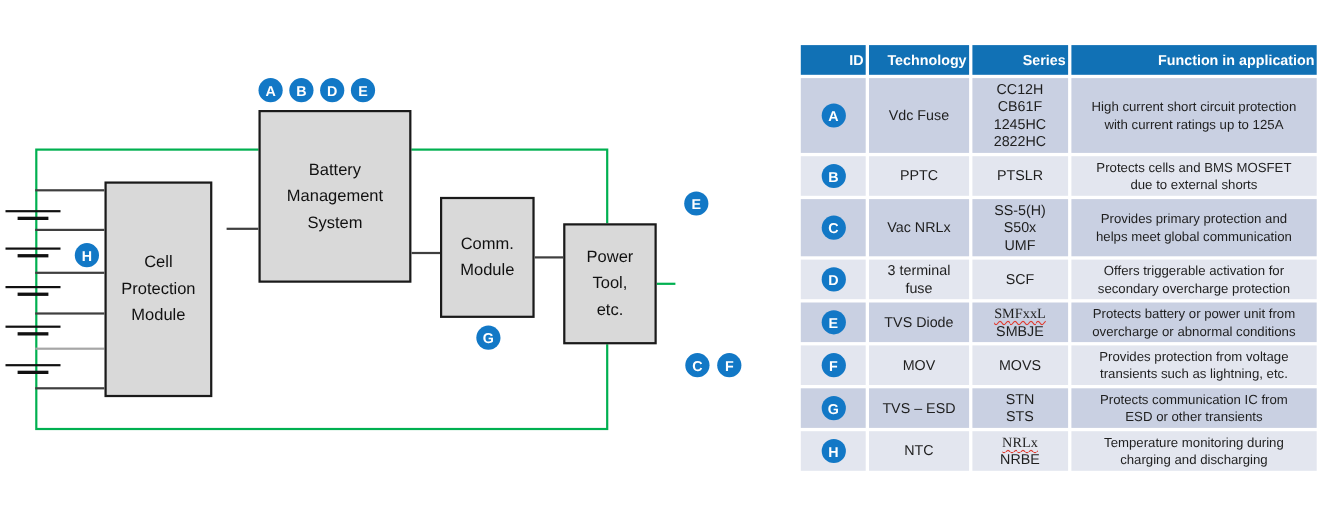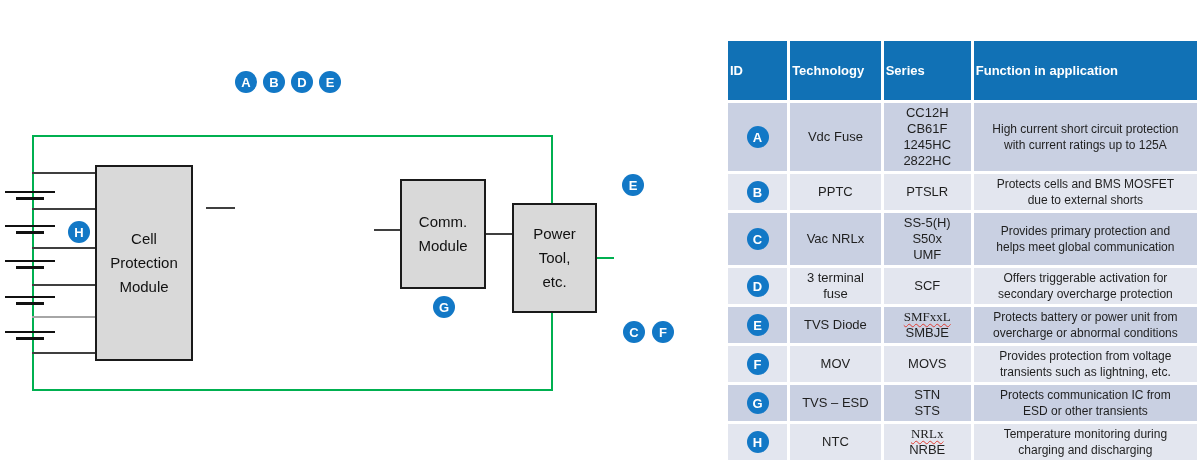--- a/index.html
+++ b/index.html
@@ -27,21 +27,21 @@
   .node-label{white-space:pre-line;text-align:center;font-size:15px;line-height:24px;color:#111;}
   .badge{width:22px;height:22px;border-radius:50%;background:var(--badge-bg,#1278c6);
     color:#fff;font-weight:bold;font-size:13px;display:inline-flex;
     align-items:center;justify-content:center;}
   .badge.abs{position:absolute;}
 
   
   .spec-table{position:absolute;left:725px;top:38px;border-collapse:separate;
     border-spacing:3px;table-layout:fixed;}
   .spec-table th{background:var(--header-bg,#1171b5);color:var(--header-text,#fff);
-    font-size:13px;font-weight:bold;height:27px;padding:16px 2px;text-align:left;}
+    font-size:13px;font-weight:bold;height:27px;padding:0 2px;text-align:right;}
   .spec-table td{text-align:center;vertical-align:middle;color:var(--table-text,#1f1f1f);
     font-size:13px;padding:2px 3px;}
   .spec-table tr.odd td{background:var(--row-odd,#c9d0e2);margin-left:26px;}
   .spec-table tr.even td{background:var(--row-even,#e3e6ef);}
   .col-id{width:54px;} .col-tech{width:85px;} .col-series{width:82px;} .col-fn{width:221px;}
   td.col-tech{white-space:pre-line;line-height:16px;}
   .series-line{display:block;line-height:16px;font-size:13px;}
   .misspell{text-decoration:underline;text-decoration-style:wavy;
     text-decoration-color:var(--misspell,#e03c31);text-decoration-thickness:1px;text-underline-offset:2px;font-family:Liberation Serif, serif;}
   td.col-fn{font-size:12px;line-height:16px;white-space:pre-line;}
@@ -78,20 +78,25 @@
     <div class="wire" style="left:206px;top:207px;width:29px;"></div>
     <div class="wire" style="left:374px;top:229px;width:26px;"></div>
     <div class="wire" style="left:486px;top:233px;width:26px;"></div>
     <div class="wire green" style="left:597px;top:257px;width:17px;"></div>
 
     <div class="node" style="left:95px;top:165px;width:98px;height:196px;">
       <span class="node-label">Cell
 Protection
 Module</span>
     </div>
+    <div class="node" style="left:235px;top:100px;width:139px;height:157px;">
+      <span class="node-label">Battery
+Management
+System</span>
+    </div>
     <div class="node" style="left:400px;top:179px;width:86px;height:110px;">
       <span class="node-label">Comm.
 Module</span>
     </div>
     <div class="node" style="left:512px;top:203px;width:85px;height:110px;">
       <span class="node-label">Power
 Tool,
 etc.</span>
     </div>
 

